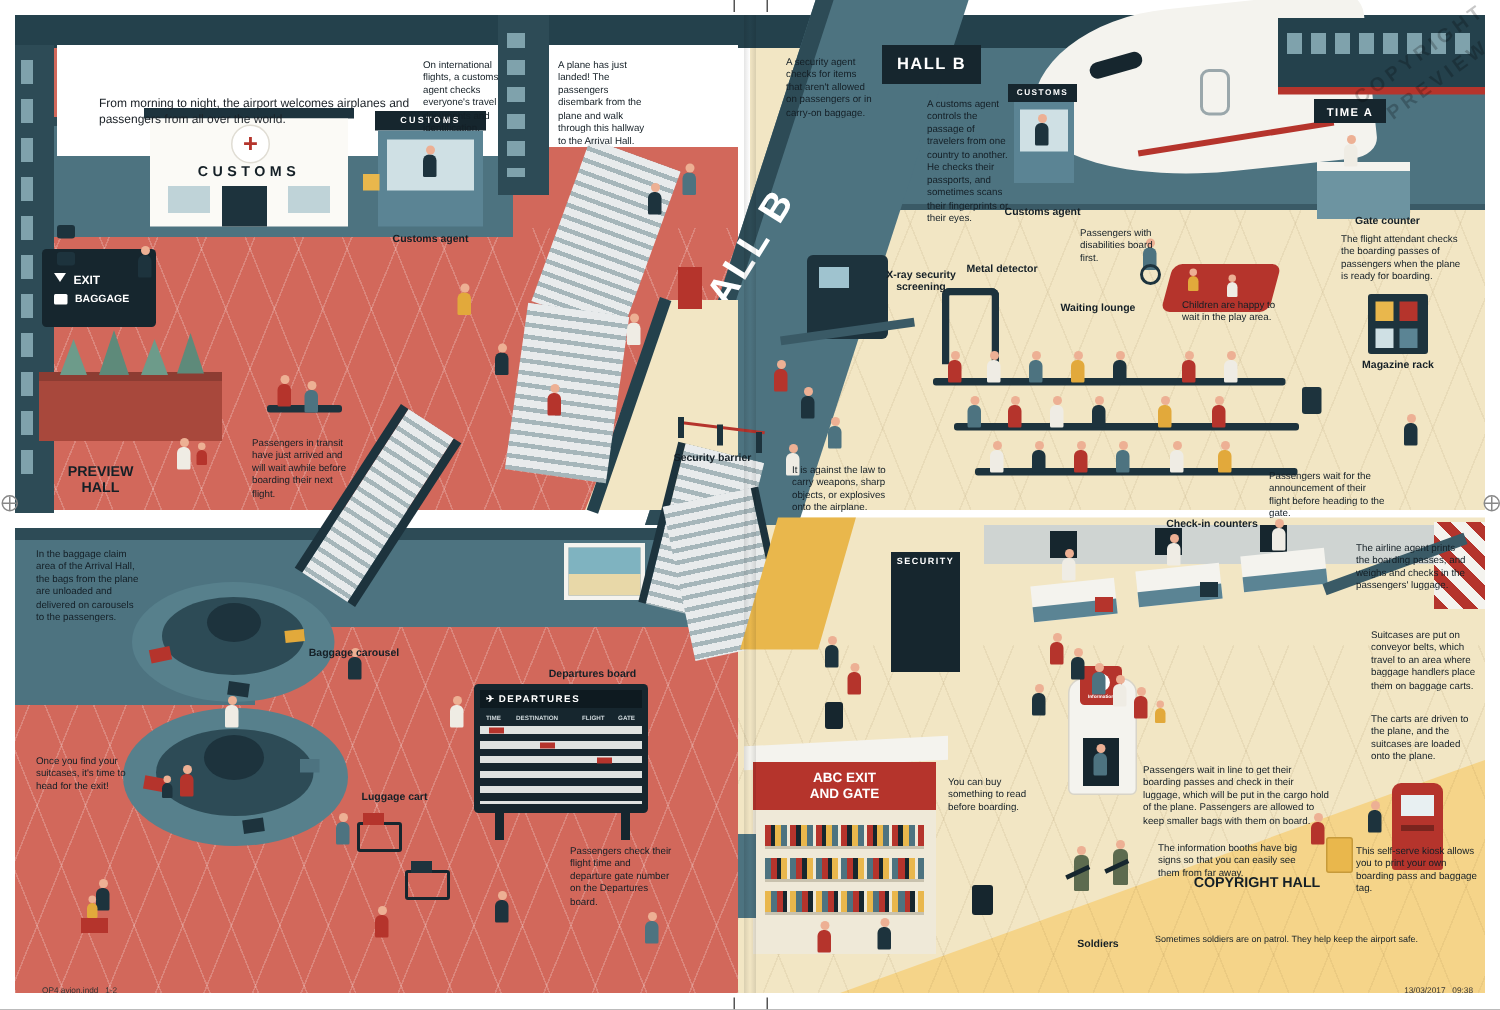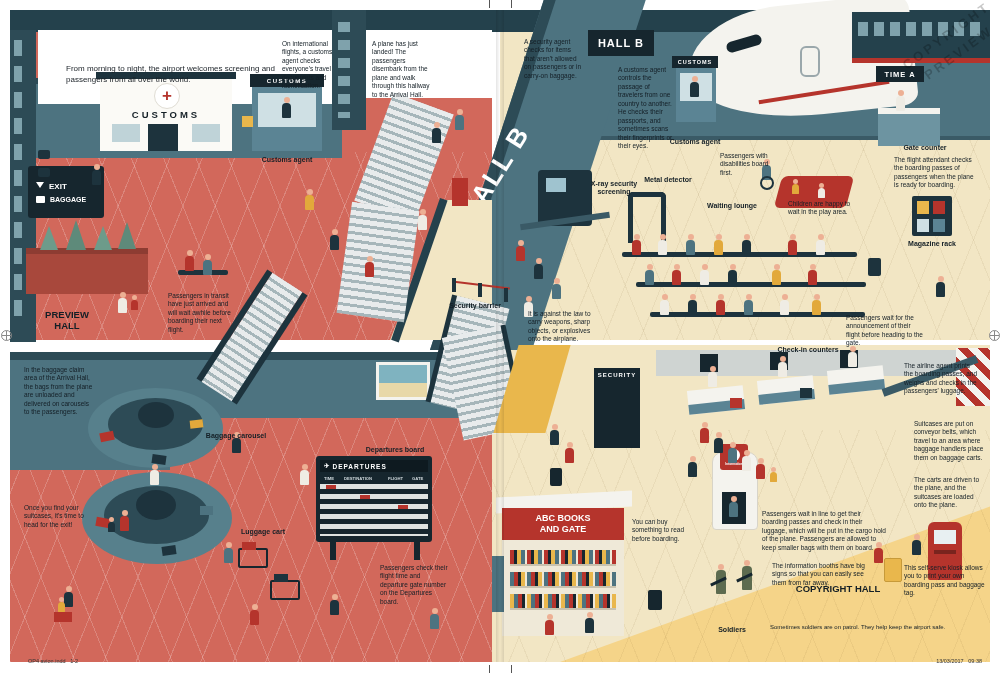--- a/index.html
+++ b/index.html
@@ -215,21 +215,21 @@
   <div class="abs" style="left:712px;top:452px;width:44px;height:76px;background:#f4f3ee;border:1px solid #d8d4c8;border-radius:10px 10px 4px 4px"></div>
   <div class="abs" style="left:720px;top:444px;width:28px;height:26px;background:#b5342c;border-radius:3px;display:flex;flex-direction:column;align-items:center;justify-content:center;gap:1px">
     <span style="width:12px;height:12px;background:#fff;border-radius:50%;color:#b5342c;font-family:'DejaVu Serif',serif;font-weight:700;font-size:9px;display:flex;align-items:center;justify-content:center">i</span>
     <span style="color:#fff;font-size:3.2px;font-weight:700">Information</span>
   </div>
   <div class="abs" style="left:722px;top:492px;width:24px;height:32px;background:#16262e"></div>
   <div class="p c-teal" style="left:729px;top:502px"></div>
 
   <div class="abs" style="left:496px;top:494px;width:136px;height:16px;background:#f4f3ee;transform:skewY(-3deg)"></div>
   <div class="abs" style="left:502px;top:508px;width:122px;height:32px;background:#b5342c;color:#fff;font-weight:700;font-size:9px;display:flex;flex-direction:column;align-items:center;justify-content:center;line-height:1.2">
-    <span>ABC BOOKS</span>
+    <span>ABC EXIT</span>
     <span>AND GATE</span>
   </div>
   <div class="abs" style="left:502px;top:540px;width:122px;height:96px;background:#efe9d8"></div>
   <div class="abs" style="left:510px;top:550px;width:106px;height:14px;background:repeating-linear-gradient(90deg,#b5342c 0 4px,#16262e 4px 7px,#e9b74c 7px 11px,#4d7380 11px 15px,#efe9d8 15px 17px);border-bottom:2px solid #c9c2ae"></div>
   <div class="abs" style="left:510px;top:572px;width:106px;height:14px;background:repeating-linear-gradient(90deg,#4d7380 0 4px,#b5342c 4px 8px,#16262e 8px 11px,#e9b74c 11px 15px,#efe9d8 15px 17px);border-bottom:2px solid #c9c2ae"></div>
   <div class="abs" style="left:510px;top:594px;width:106px;height:14px;background:repeating-linear-gradient(90deg,#e9b74c 0 4px,#4d7380 4px 8px,#b5342c 8px 12px,#16262e 12px 15px,#efe9d8 15px 17px);border-bottom:2px solid #c9c2ae"></div>
   <div class="abs" style="left:492px;top:556px;width:12px;height:56px;background:#4d7380"></div>
 
   <div class="abs" style="left:928px;top:522px;width:34px;height:58px;background:#b5342c;border-radius:6px 6px 2px 2px"></div>
   <div class="abs" style="left:934px;top:530px;width:22px;height:14px;background:#e8f0f2"></div>
@@ -302,21 +302,21 @@
   <div class="p c-white" style="left:742px;top:456px"></div>
   <div class="p c-red" style="left:756px;top:464px"></div>
   <div class="p small c-yellow" style="left:770px;top:472px"></div>
   <div class="p c-navy" style="left:688px;top:462px"></div>
   <div class="p c-red" style="left:565px;top:448px"></div>
   <div class="p c-navy" style="left:550px;top:430px"></div>
   <div class="p c-navy" style="left:585px;top:618px"></div>
   <div class="p c-red" style="left:545px;top:620px"></div>
   <div class="p c-navy" style="left:912px;top:540px"></div>
 
-  <div class="subtitle" style="left:66px;top:64px">From morning to night, the airport welcomes screening and passengers from all over the world.</div>
+  <div class="subtitle" style="left:66px;top:64px">From morning to night, the airport welcomes airplanes and passengers from all over the world.</div>
 
   <div class="sign" style="left:588px;top:30px;width:66px;height:26px;font-size:11px;letter-spacing:1px">HALL B</div>
   <div class="sign" style="left:876px;top:66px;width:48px;height:16px;font-size:7.5px;letter-spacing:1px">TIME A</div>
 
   <div class="label" style="left:254px;top:156px;width:66px">Customs agent</div>
   <div class="label big-label" style="left:34px;top:310px;width:66px;font-size:9.5px">PREVIEW HALL</div>
 
   <div class="label" style="left:662px;top:138px;width:66px">Customs agent</div>
   <div class="label" style="left:586px;top:180px;width:56px">X-ray security screening</div>
   <div class="label" style="left:642px;top:176px;width:52px">Metal detector</div>

